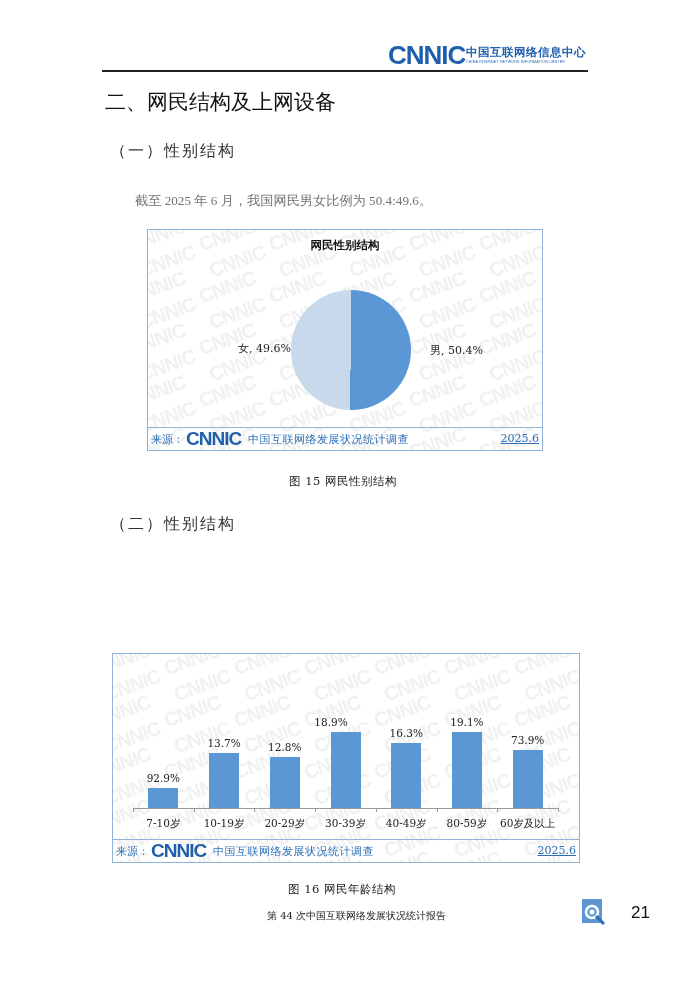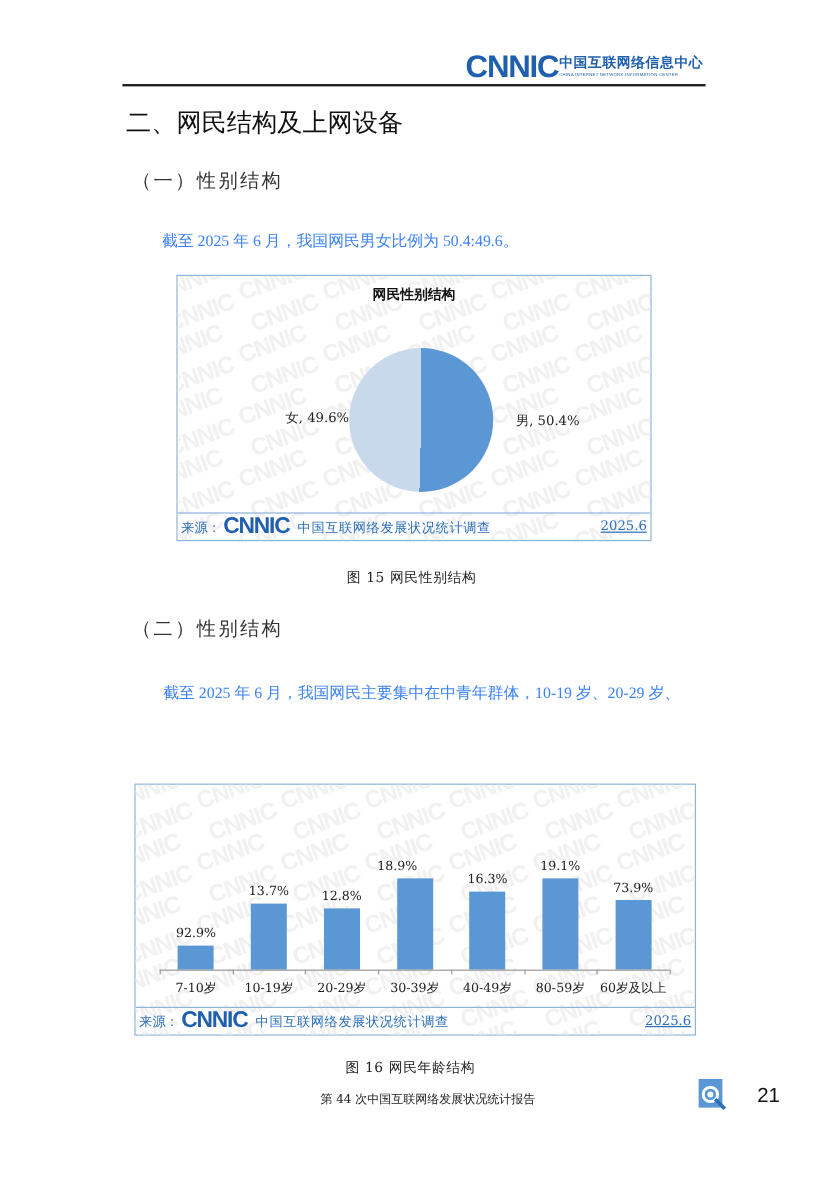--- a/index.html
+++ b/index.html
@@ -10,21 +10,21 @@
   
   .logo-word { font-family:"Liberation Sans","DejaVu Sans",sans-serif; font-weight:900;
                color:#1f5fae; font-size:26px; letter-spacing:-1px; line-height:1; }
   .hdr-logo { left:388px; top:42px; }
   .hdr-cn { left:466px; top:45px; font-size:11.5px; color:#1f5fae; font-weight:bold; letter-spacing:0.5px; }
   .hdr-en { left:466px; top:60px; font-size:3.6px; color:#1f5fae; letter-spacing:0.2px; font-family:"Liberation Sans",sans-serif; white-space:nowrap; }
   .hdr-line { left:102px; top:70px; width:486px; height:1.5px; background:#222; }
 
   .h1 { left:105px; top:88px; font-size:21px; font-family:"DejaVu Sans","Liberation Sans",sans-serif; color:#111; }
   .h2 { left:110px; top:141px; font-size:16px; letter-spacing:2px; color:#333; font-family:"DejaVu Sans",sans-serif; }
-  .para { font-size:13.2px; line-height:29px; color:#3b82f6; font-family:"Liberation Serif","DejaVu Serif",serif; }
+  .para { font-size:13.2px; line-height:29px; color:#737373; font-family:"Liberation Serif","DejaVu Serif",serif; }
   .p1 { left:135px; top:186px; }
   .p2 { left:108px; top:563px; width:480px; }
   .p2 .line { display:block; white-space:nowrap; }
   .p2 .l1 { padding-left:28px; }
 
   
   .frame { border:1.5px solid #8fb4dc; background:#fff; overflow:hidden; }
   .wm { position:absolute; inset:0; pointer-events:none; overflow:hidden; }
   .wm span { position:absolute; font-family:"Liberation Sans",sans-serif; font-weight:900;
              font-size:20px; color:#f1f1f1; transform:rotate(-20deg); letter-spacing:-1px; }
@@ -134,21 +134,20 @@
     <span class="src-label">来源：</span>
     <span class="src-logo logo-word" style="left:38px;">CNNIC</span>
     <span class="src-text" style="left:100px;">中国互联网络发展状况统计调查</span>
     <span class="src-date">2025.6</span>
   </div>
 </div>
 <div class="abs caption cap1">图  15   网民性别结构</div>
 
 <div class="abs h2" style="top:514px;">（二）性别结构</div>
 <div class="abs para p2">
-  <span class="line l1">截至 2025 年 6 月，我国网民主要集中在中青年群体，10-19 岁、20-29 岁、</span>
 </div>
 
 <div class="abs frame bar-frame">
   <div class="wm" id="wm2">
       <span style="left: -20px; top: -6px;">CNNIC</span>
       <span style="left: 50px; top: -6px;">CNNIC</span>
       <span style="left: 120px; top: -6px;">CNNIC</span>
       <span style="left: 190px; top: -6px;">CNNIC</span>
       <span style="left: 260px; top: -6px;">CNNIC</span>
       <span style="left: 330px; top: -6px;">CNNIC</span>

